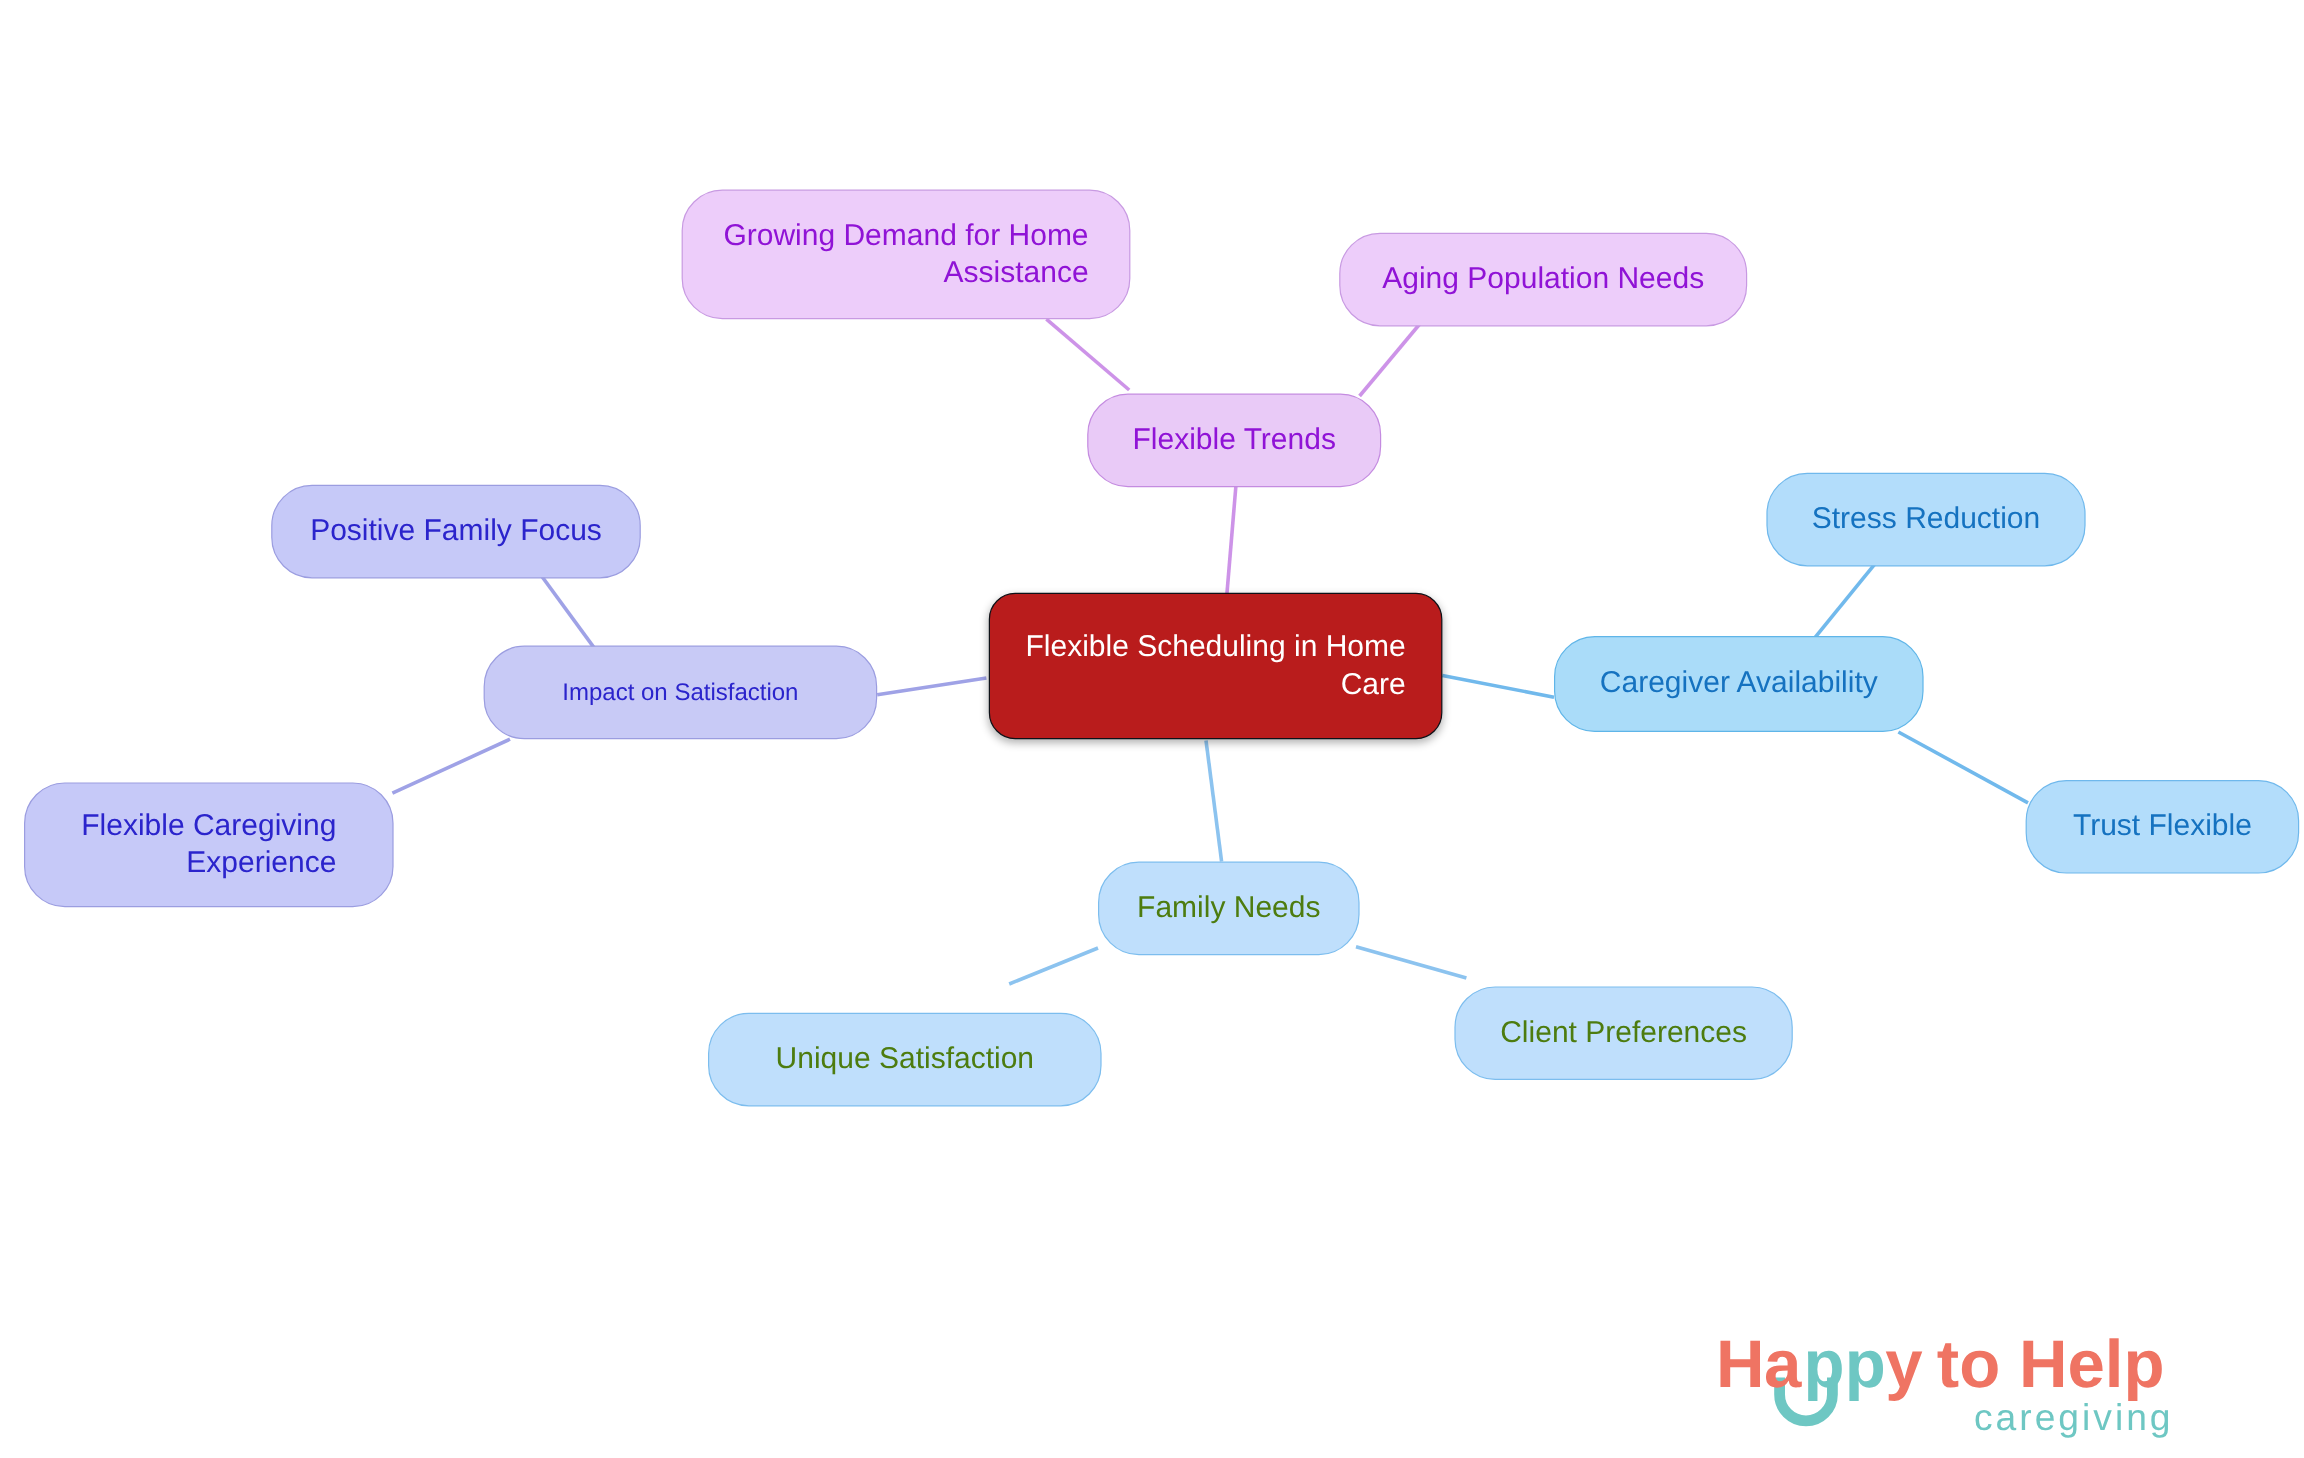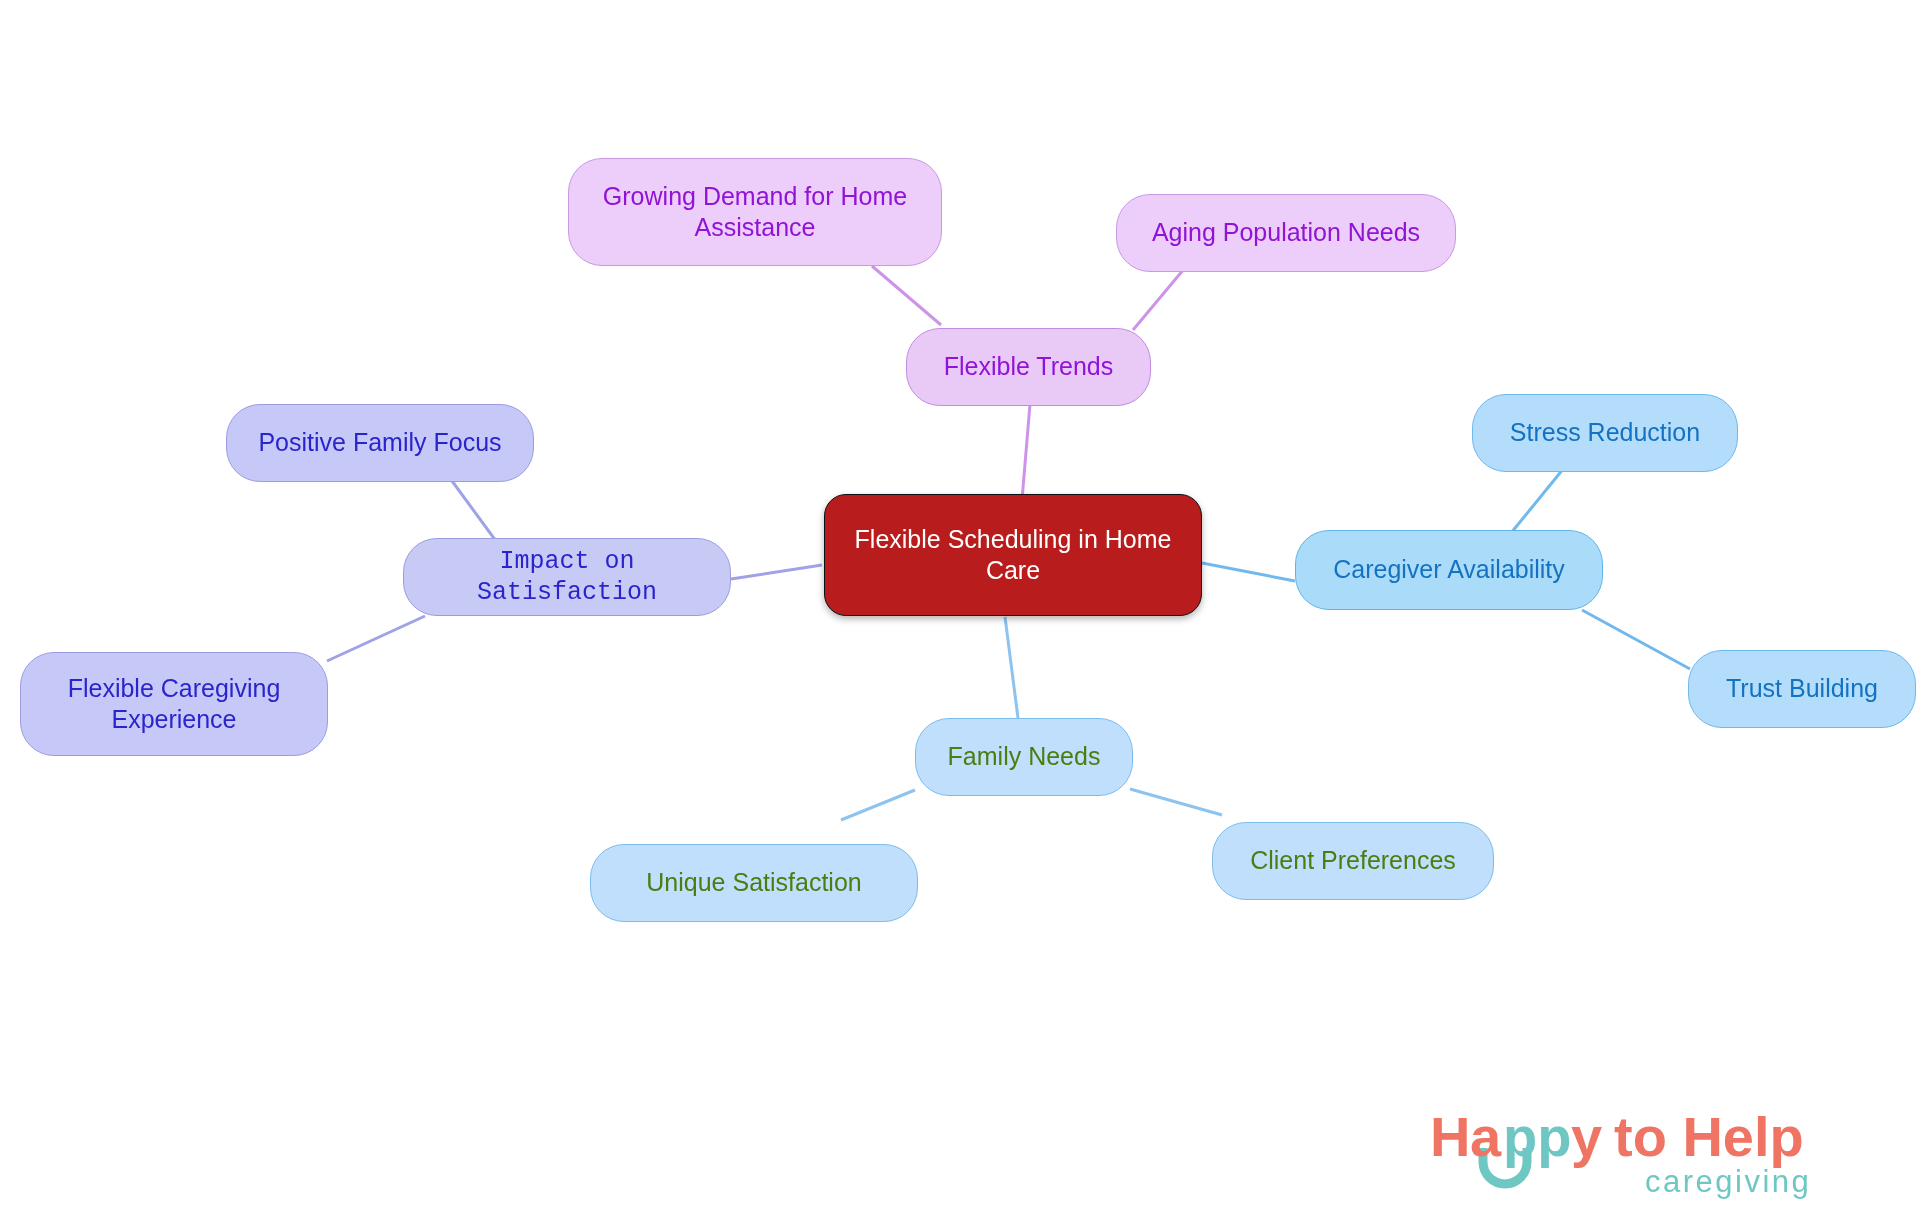--- a/index.html
+++ b/index.html
@@ -24,21 +24,21 @@
     width: 1920px;
     height: 1215px;
     pointer-events: none;
   }
   .node {
     position: absolute;
     box-sizing: border-box;
     display: flex;
     align-items: center;
     justify-content: center;
-    text-align: center;
+    text-align: right;
     line-height: 1.25;
     border-style: solid;
     border-width: 1px;
   }
   .node .label {
     display: block;
     padding: 0 14px;
     white-space: pre-line;
   }
   .node-root {
@@ -61,22 +61,21 @@
     border-color: #c89ae2;
     color: #9013d6;
     border-radius: 34px;
     font-size: 25px;
   }
   .node-branch-periwinkle {
     background: #c8caf6;
     border-color: #9b9de0;
     color: #2b24cc;
     border-radius: 34px;
-    font-size: 25px;
-    font-family: Liberation Mono, monospace;
+    font-size: 20px;
   }
   .node-leaf-periwinkle {
     background: #c6c9f8;
     border-color: #9b9de0;
     color: #2b24cc;
     border-radius: 34px;
     font-size: 25px;
   }
   .node-branch-blue {
     background: #aadcf9;
@@ -172,21 +171,21 @@
 
   <div class="node node-branch-blue" style="left:1295px; top:530px; width:308px; height:80px;">
     <span class="label">Caregiver Availability</span>
   </div>
 
   <div class="node node-leaf-blue-mid" style="left:1472px; top:394px; width:266px; height:78px;">
     <span class="label">Stress Reduction</span>
   </div>
 
   <div class="node node-leaf-blue-mid" style="left:1688px; top:650px; width:228px; height:78px;">
-    <span class="label">Trust Building</span>
+    <span class="label">Trust Flexible</span>
   </div>
 
   <div class="node node-leaf-blue" style="left:915px; top:718px; width:218px; height:78px;">
     <span class="label">Family Needs</span>
   </div>
 
   <div class="node node-leaf-blue" style="left:590px; top:844px; width:328px; height:78px;">
     <span class="label">Unique Satisfaction</span>
   </div>
 

